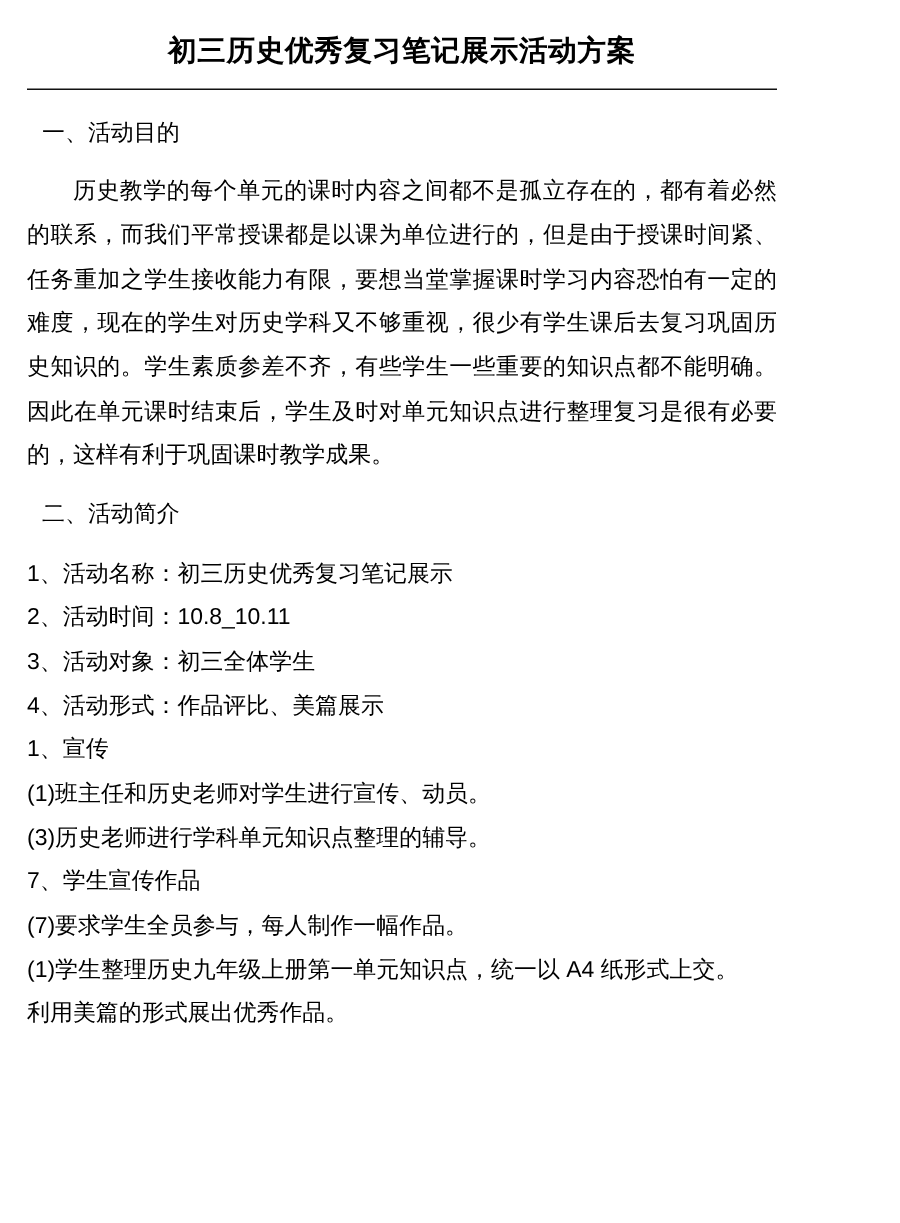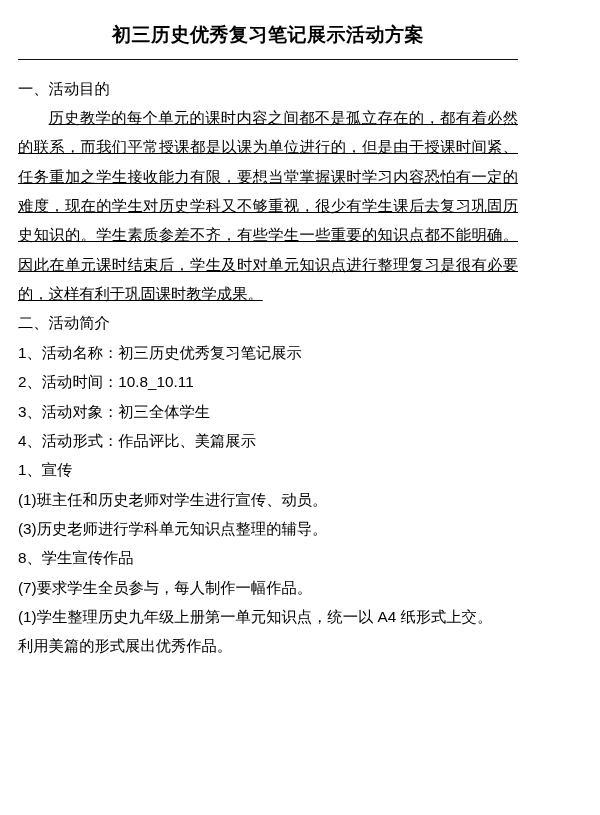--- a/index.html
+++ b/index.html
@@ -36,29 +36,28 @@
   }
   .body-text {
     font-size: 15.3px;
     line-height: 1.92;
     text-align: justify;
     text-justify: inter-ideograph;
   }
   .sec-head {
     font-size: 15.3px;
     line-height: 1.92;
-    margin: 0;
+    margin: 10px;
   }
   .para {
     font-size: 15.3px;
     line-height: 1.92;
     margin: 0;
     text-align: justify;
     text-justify: inter-ideograph;
-    text-decoration: underline;
   }
   .indent {
     text-indent: 2em;
   }
   .line {
     font-size: 15.3px;
     line-height: 1.92;
     margin: 0;
   }
 </style>
@@ -77,19 +76,19 @@
 
     <p class="sec-head">二、活动简介</p>
     <p class="line">1、活动名称：初三历史优秀复习笔记展示</p>
     <p class="line">2、活动时间：10.8_10.11</p>
     <p class="line">3、活动对象：初三全体学生</p>
     <p class="line">4、活动形式：作品评比、美篇展示</p>
 
     <p class="line">1、宣传</p>
     <p class="line">(1)班主任和历史老师对学生进行宣传、动员。</p>
     <p class="line">(3)历史老师进行学科单元知识点整理的辅导。</p>
-    <p class="line">8、学生宣传作品</p>
+    <p class="line">7、学生宣传作品</p>
     <p class="line">(7)要求学生全员参与，每人制作一幅作品。</p>
     <p class="line">(1)学生整理历史九年级上册第一单元知识点，统一以 A4 纸形式上交。</p>
     <p class="line">利用美篇的形式展出优秀作品。</p>
 
   </div>
 </div>
 
 </body></html>

